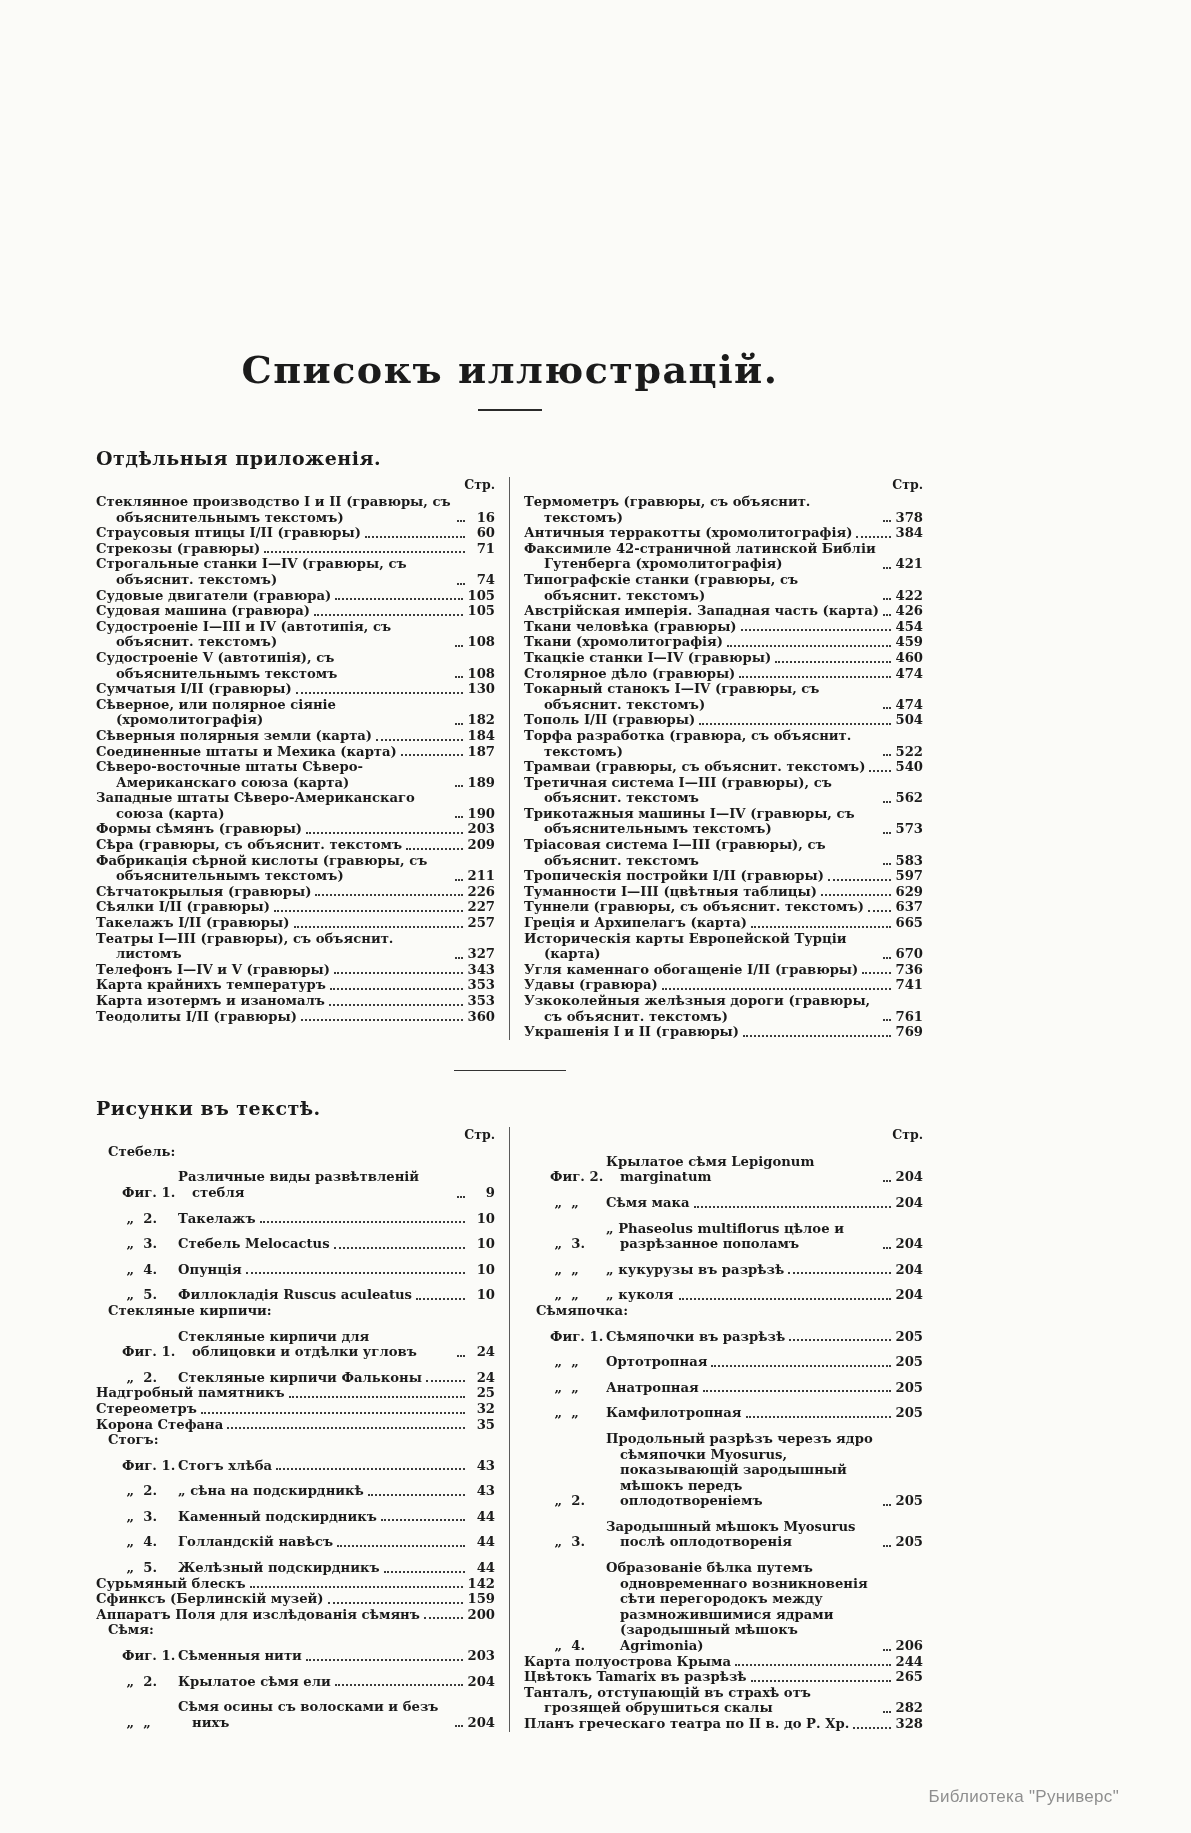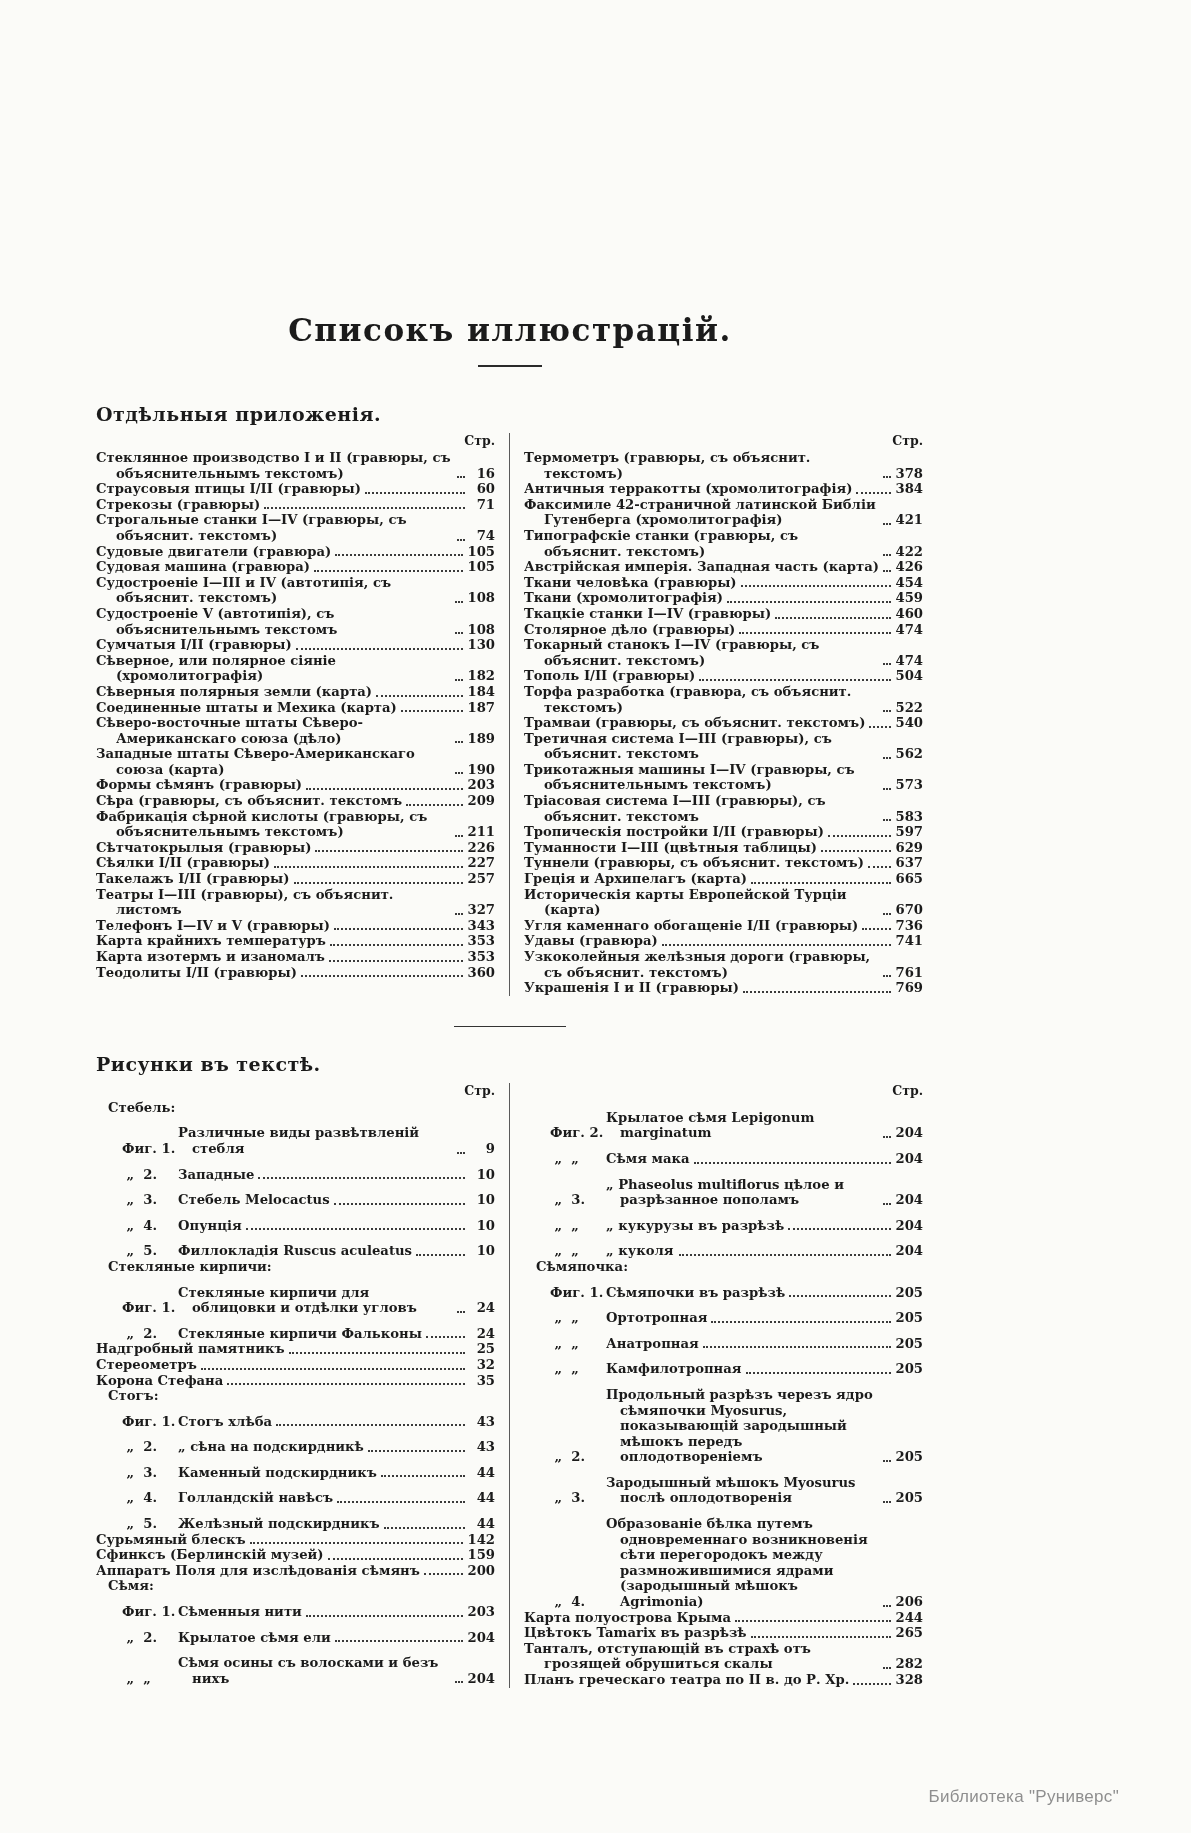--- a/index.html
+++ b/index.html
@@ -5,22 +5,22 @@
   * { margin: 0; padding: 0; box-sizing: border-box; }
   html, body { background: #fbfbf8; }
   body {
     width: 1191px; height: 1833px;
     position: relative; overflow: hidden;
     font-family: "DejaVu Serif", "Liberation Serif", serif;
     color: #1b1b1b;
   }
   .sheet { position: absolute; inset: 0; padding: 312px 267px 0 96px; }
   .title {
-    text-align: center; font-size: 31px; font-weight: bold;
-    letter-spacing: 1.5px; white-space: nowrap;
+    text-align: center; font-size: 38px; font-weight: bold;
+    letter-spacing: 1.5px; white-space: nowrap; margin-top: 35px;
   }
   .title-rule { width: 64px; border-top: 2px solid #2a2a2a; margin: 17px auto 36px; }
   .sec-head {
     font-size: 19px; font-weight: bold;
     letter-spacing: .5px; margin-bottom: 8px;
   }
   .cols { display: flex; align-items: stretch; }
   .col { width: 399px; flex: 0 0 399px; }
   .vdiv { flex: 0 0 1px; width: 1px; background: #5a5a5a; margin: 0 14px; }
   .col-hdr { text-align: right; font-size: 12.5px; font-weight: bold; margin-bottom: 2px; }
@@ -113,21 +113,21 @@
               <span class="label">Сѣверныя полярныя земли (карта)</span>
               <span class="dots"></span>
               <span class="pg">184</span>
             </div>
             <div class="row e">
               <span class="label">Соединенные штаты и Мехика (карта)</span>
               <span class="dots"></span>
               <span class="pg">187</span>
             </div>
             <div class="row e">
-              <span class="label">Сѣверо-восточные штаты Сѣверо-Американскаго союза (дѣло)</span>
+              <span class="label">Сѣверо-восточные штаты Сѣверо-Американскаго союза (карта)</span>
               <span class="dots"></span>
               <span class="pg">189</span>
             </div>
             <div class="row e">
               <span class="label">Западные штаты Сѣверо-Американскаго союза (карта)</span>
               <span class="dots"></span>
               <span class="pg">190</span>
             </div>
             <div class="row e">
               <span class="label">Формы сѣмянъ (гравюры)</span>
@@ -332,21 +332,21 @@
               <span class="label">Стебель:</span>
             </div>
             <div class="row f">
               <span class="pre">Фиг. 1.</span>
               <span class="label">Различные виды развѣтвленій стебля</span>
               <span class="dots"></span>
               <span class="pg">9</span>
             </div>
             <div class="row f">
               <span class="pre"> „  2.</span>
-              <span class="label">Западные</span>
+              <span class="label">Такелажъ</span>
               <span class="dots"></span>
               <span class="pg">10</span>
             </div>
             <div class="row f">
               <span class="pre"> „  3.</span>
               <span class="label">Стебель Melocactus</span>
               <span class="dots"></span>
               <span class="pg">10</span>
             </div>
             <div class="row f">

